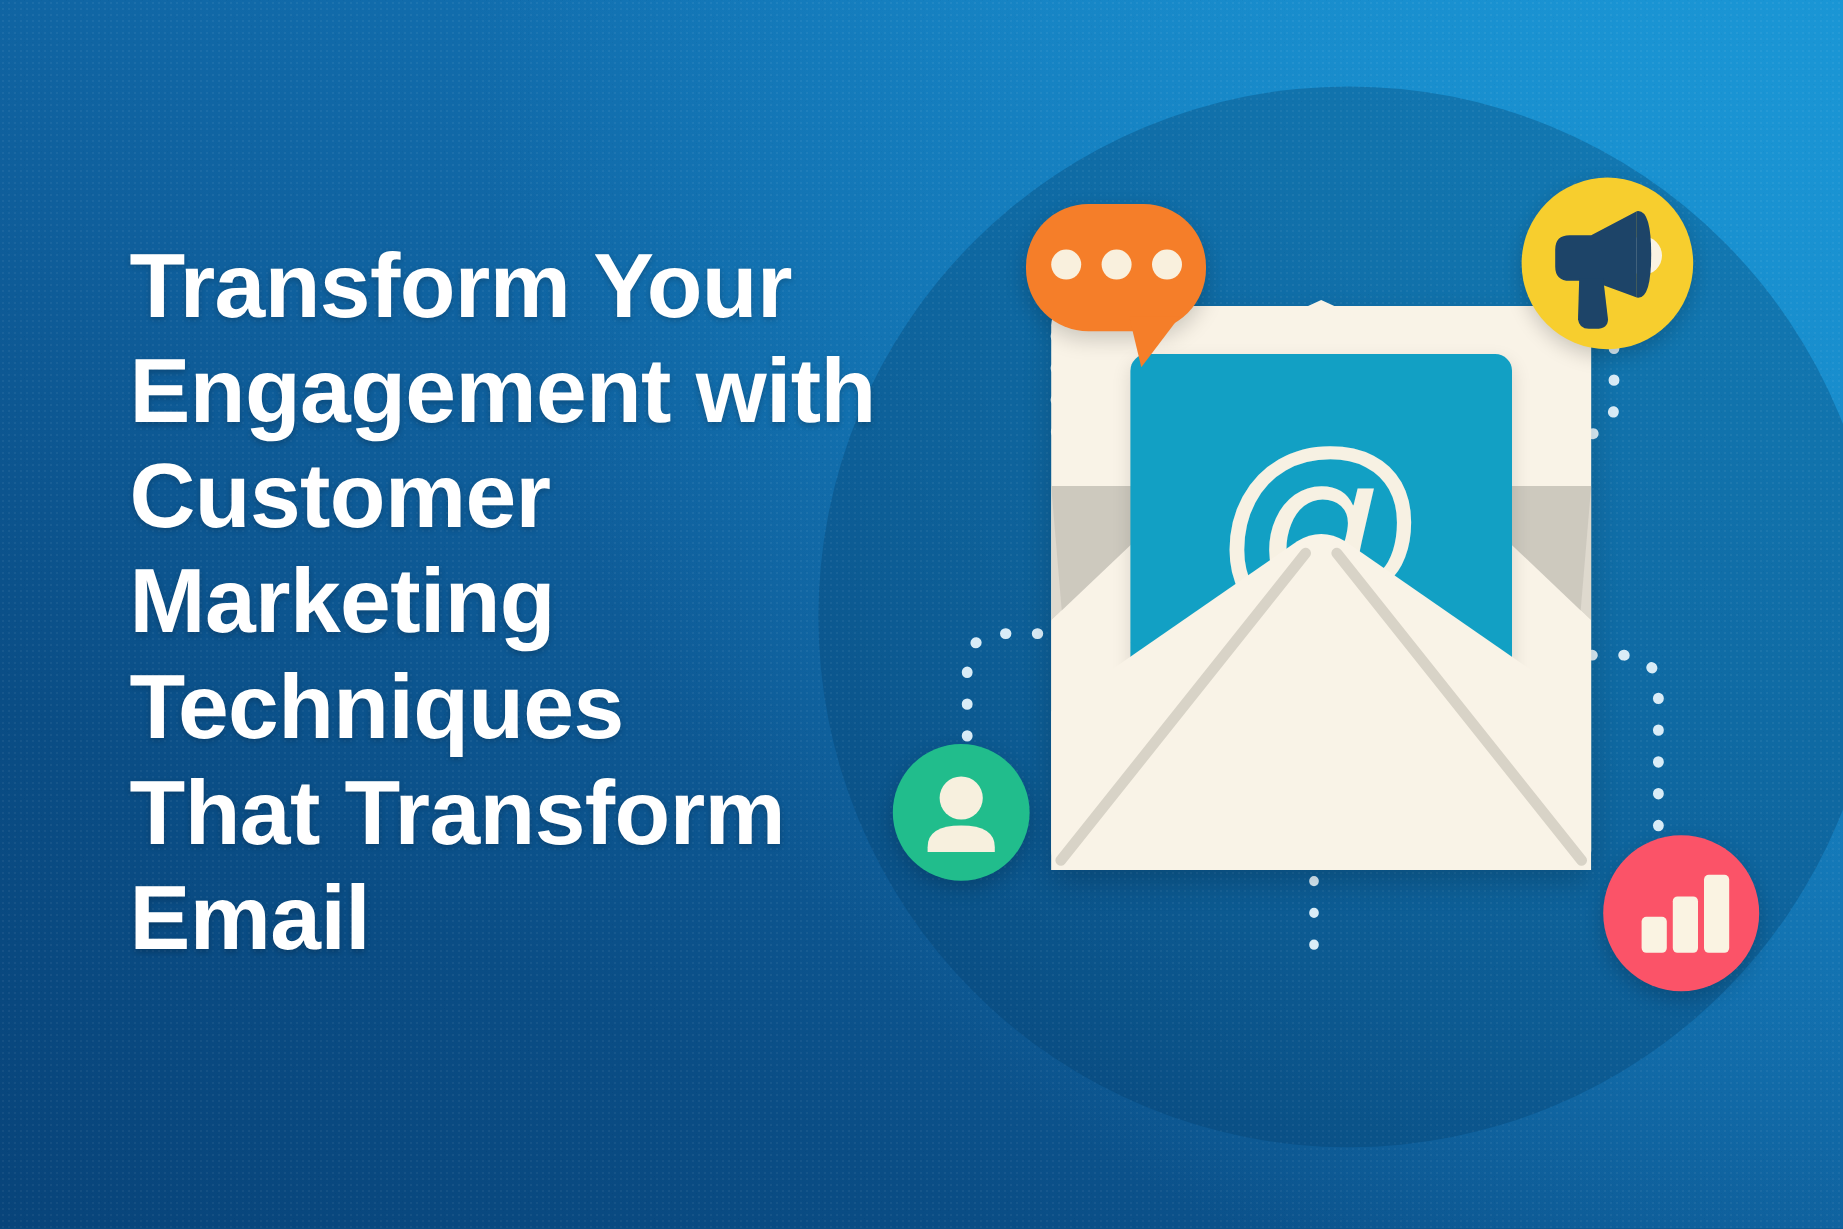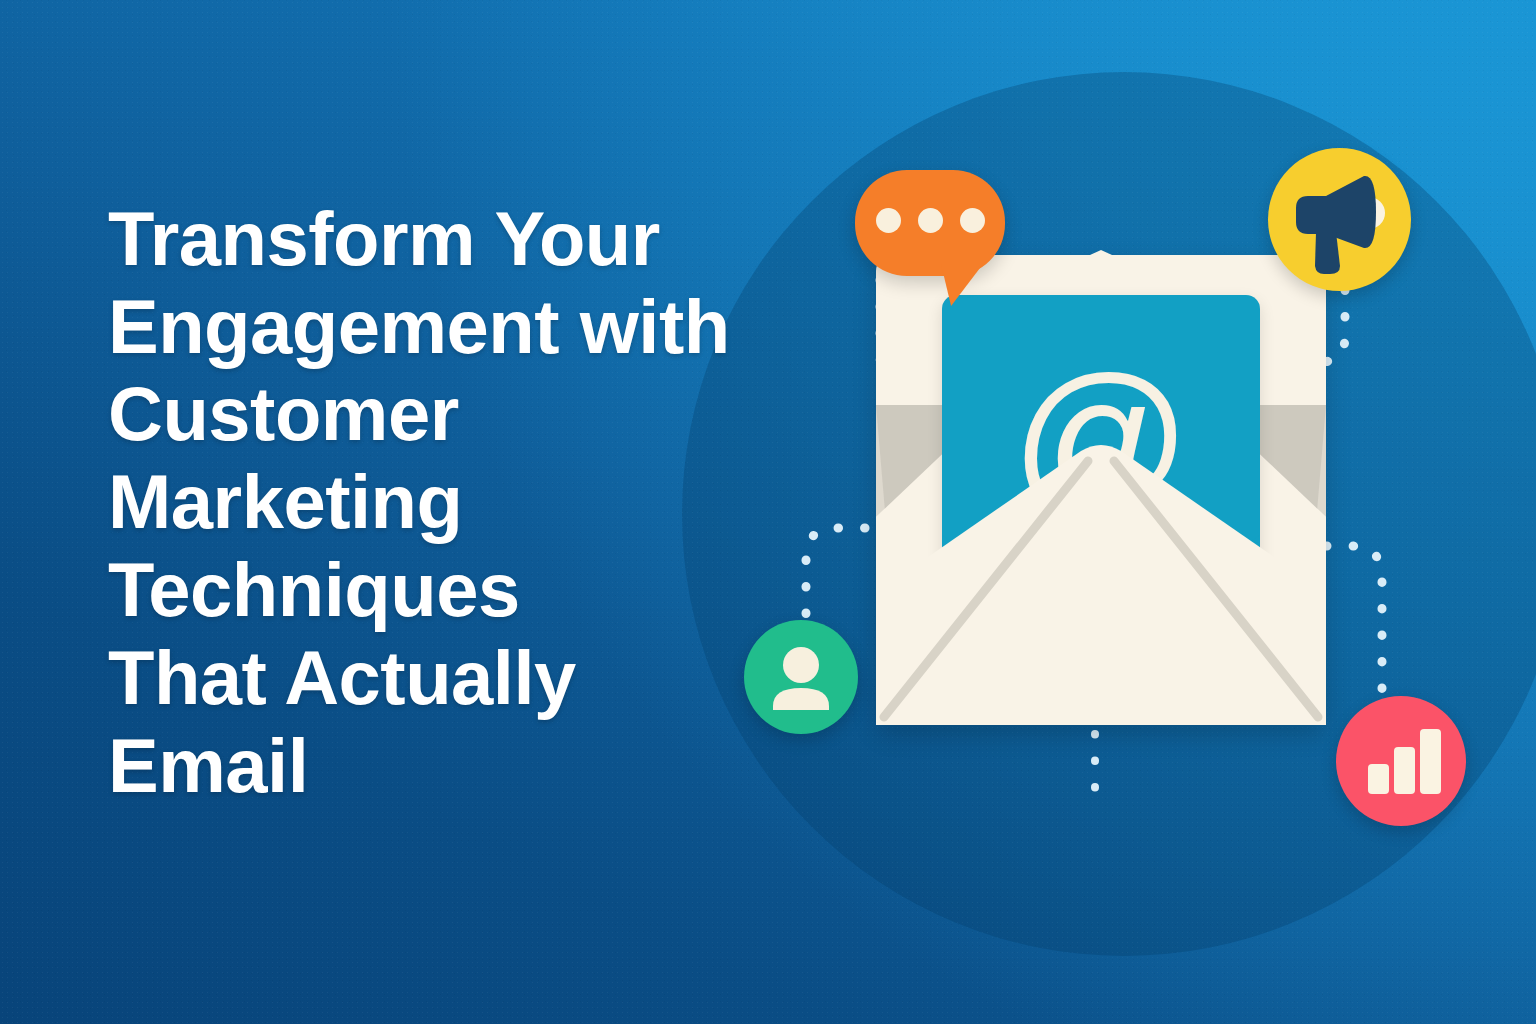--- a/index.html
+++ b/index.html
@@ -107,21 +107,21 @@
 
   <div id="bgcircle"></div>
   <div id="noise"></div>
 
   <h1 id="headline">
     <span class="ln">Transform Your</span>
     <span class="ln">Engagement with</span>
     <span class="ln">Customer</span>
     <span class="ln">Marketing</span>
     <span class="ln">Techniques</span>
-    <span class="ln">That Actually</span>
+    <span class="ln">That Transform</span>
     <span class="ln">Email</span>
   </h1>
 
   <div id="illus">
 
     <div class="dotpath" style="left:150px;top:215px;width:240px;height:150px;">
       <svg width="240" height="150" viewBox="0 0 240 150">
         <path d="M30 5 L30 80 Q30 108 60 110 L215 110" fill="none" stroke="#d9ecf7" stroke-width="9" stroke-linecap="round" stroke-dasharray="0.5 26"></path>
       </svg>
     </div>

